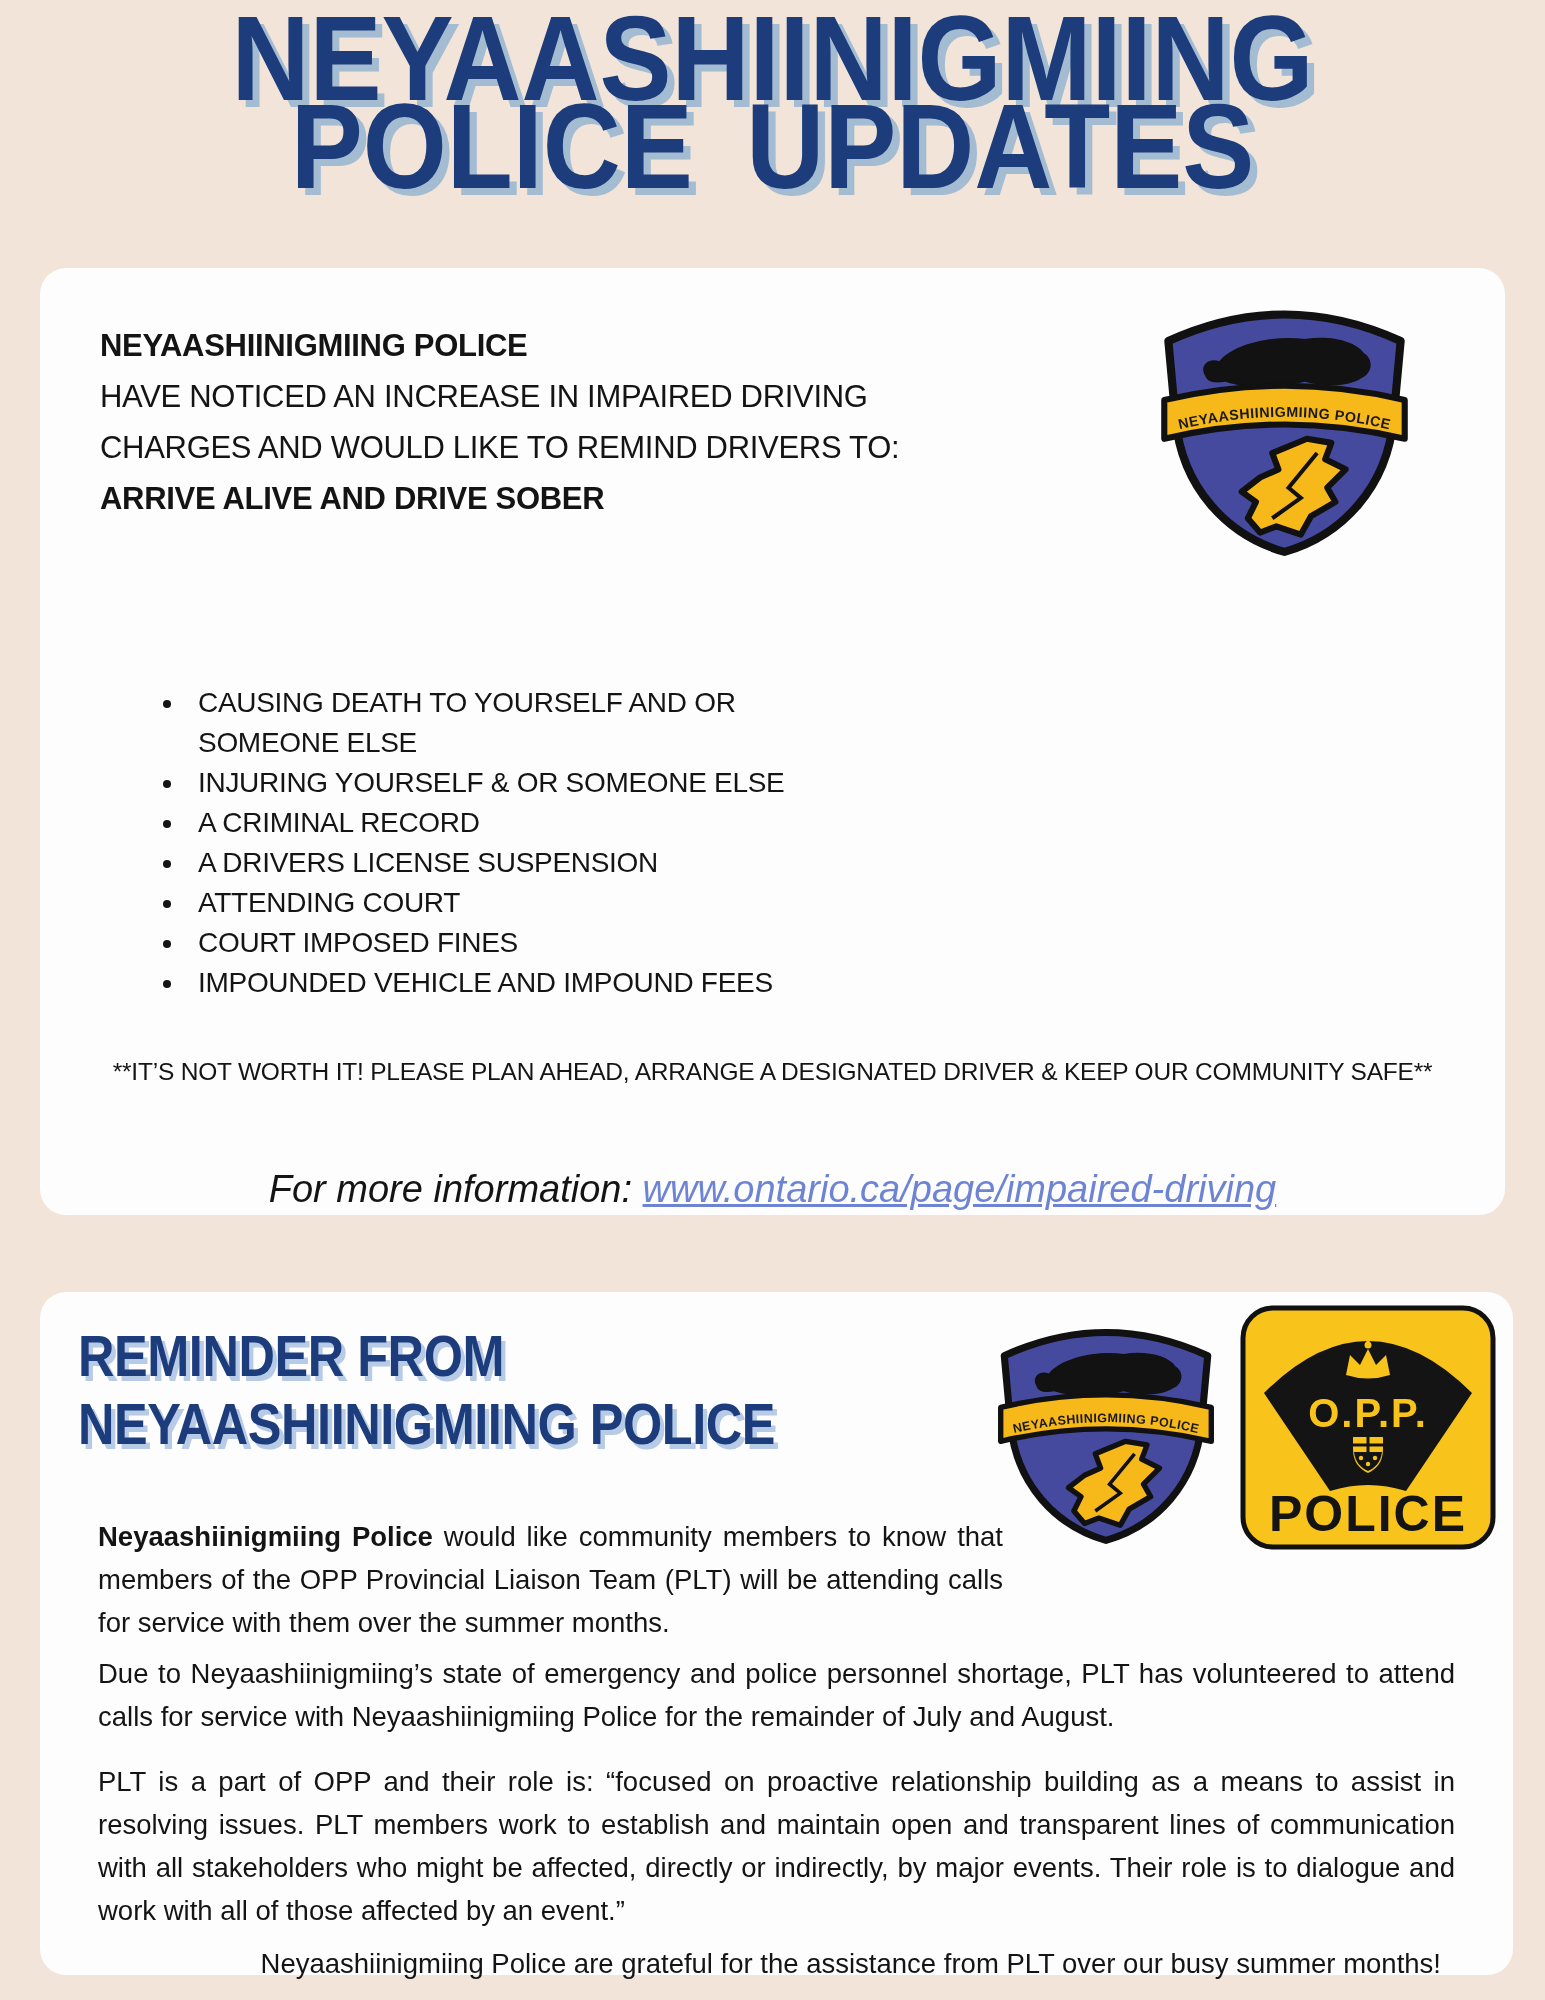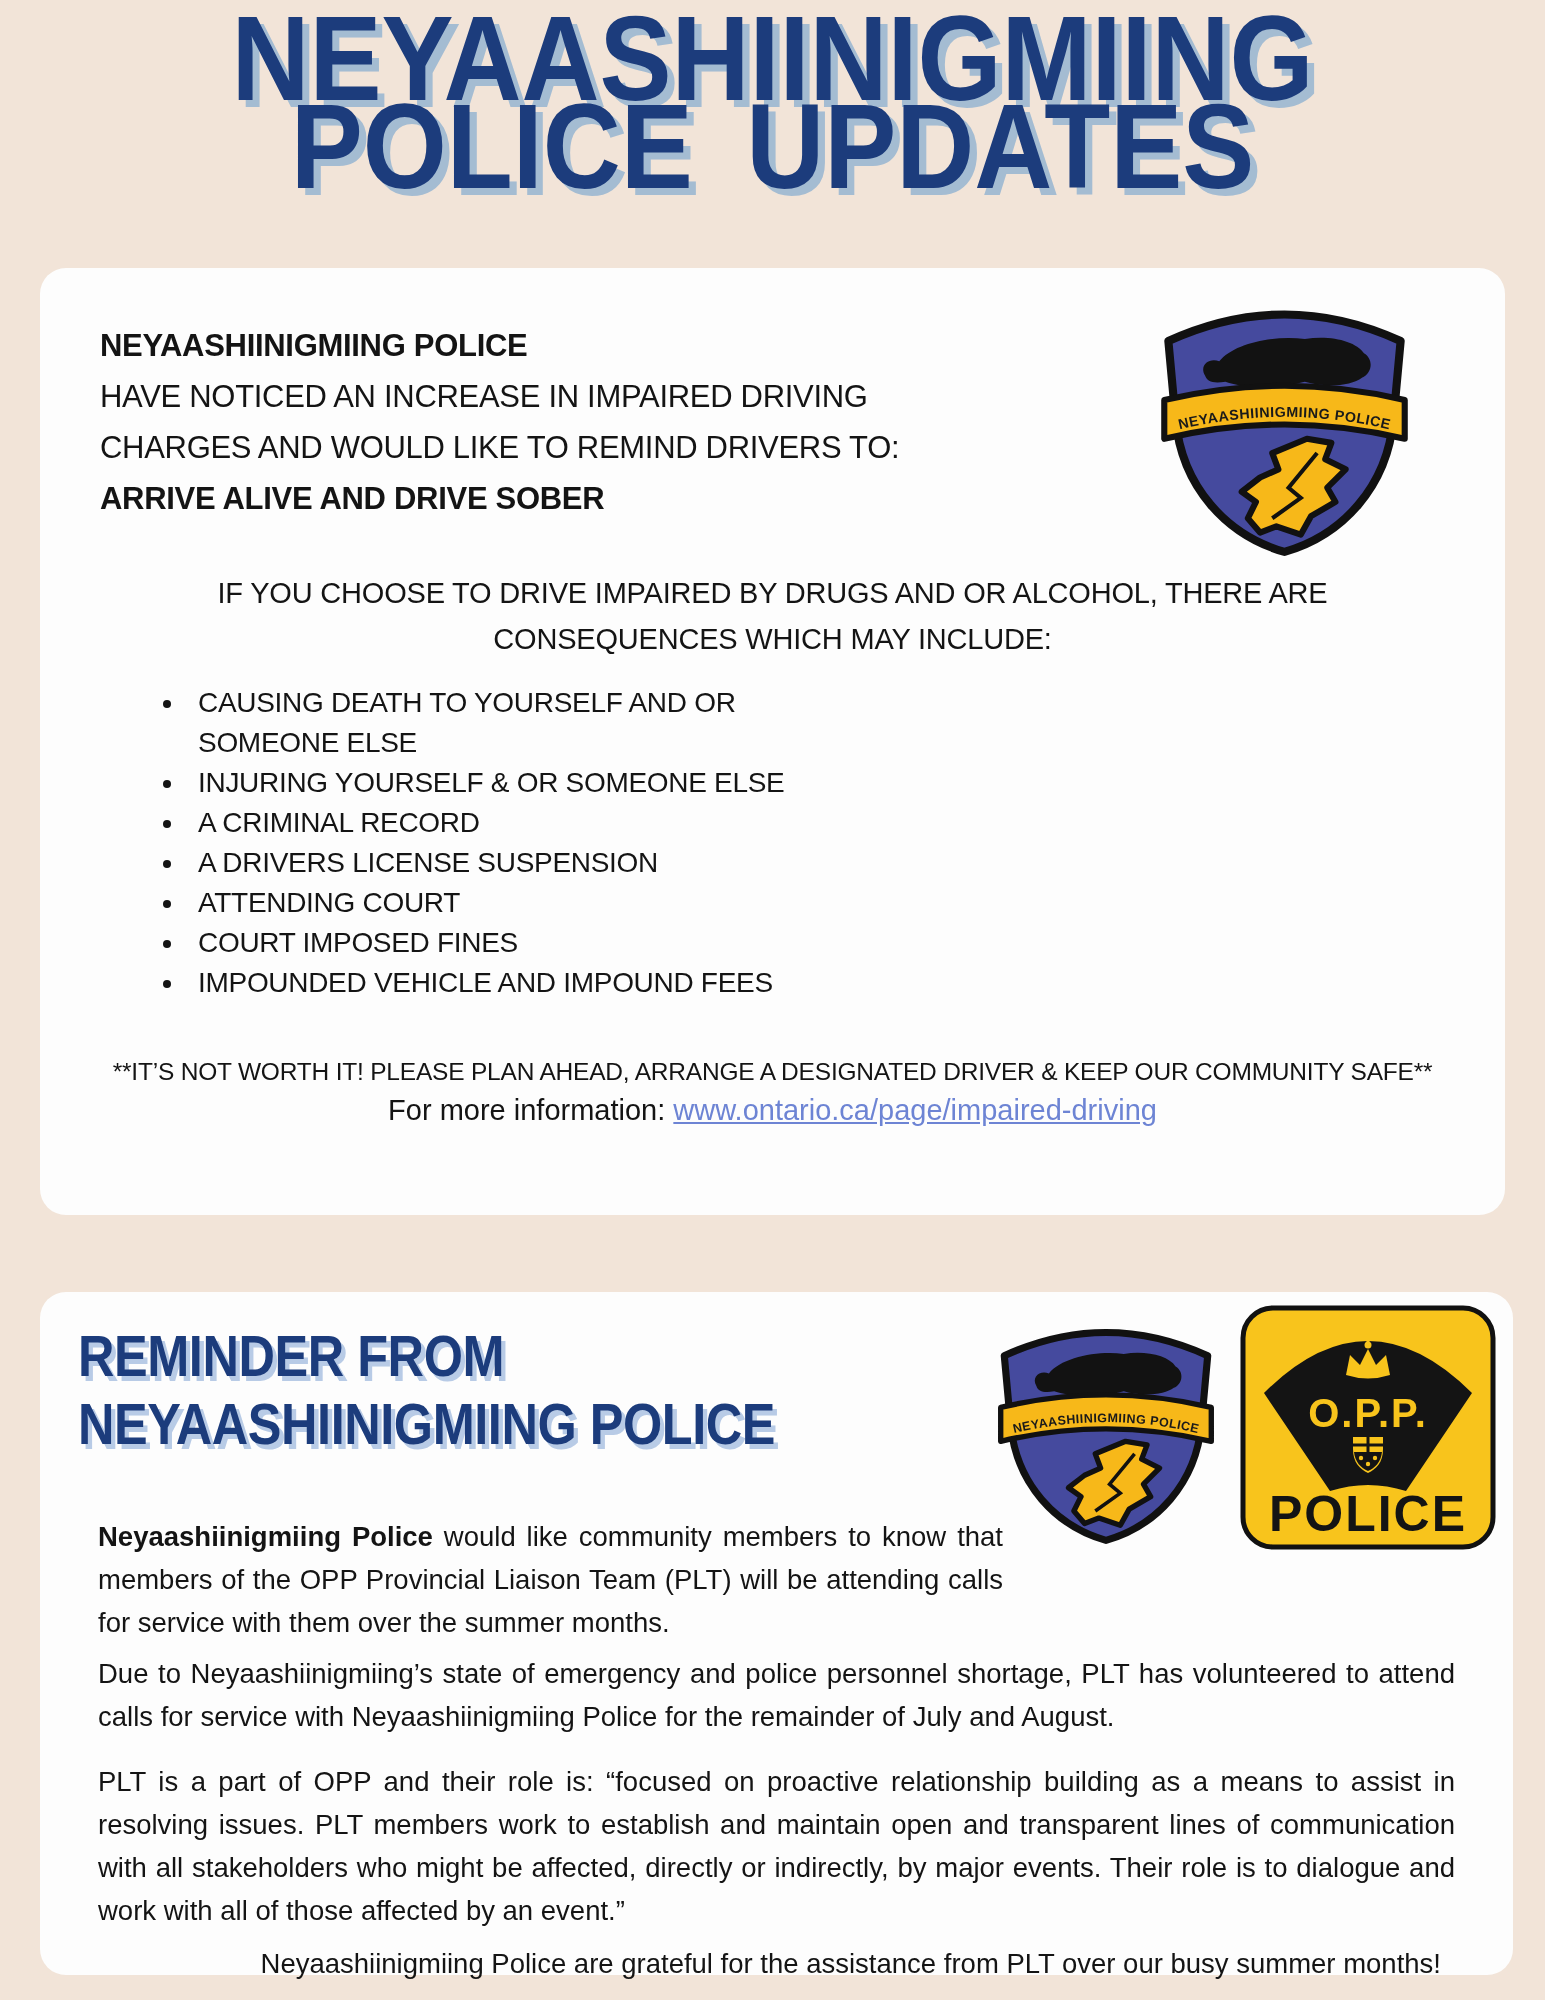--- a/index.html
+++ b/index.html
@@ -51,22 +51,22 @@
   .col-left  { width:53%; }
   .col-left ul { margin-left:58px; }
   .col-right { width:47%; }
   .col-right ul { margin-left:45px; }
   .bullets li { padding-left:12px; }
   .warning {
     position:absolute; top:790px; left:0; width:100%;
     text-align:center; font-size:24.5px; letter-spacing:-0.2px;
   }
   .moreinfo {
-    position:absolute; top:826px; left:0; width:100%;
-    text-align:center; font-size:29px;
+    position:absolute; top:900px; left:0; width:100%;
+    text-align:center; font-size:38px;font-style:italic;
   }
   .moreinfo a { color:#6d84d4; text-decoration:underline; }
 
   
   .card2-heading {
     position:absolute; left:38px; top:30px; margin:0;
     color:#1c3c7c; font-weight:bold;
     font-size:58px; line-height:68px; letter-spacing:-0.5px;
     transform:scaleX(0.87); transform-origin:0 0;
     text-shadow:5px 5px 0 #b8cbe6;
@@ -106,23 +106,20 @@
       <path d="M 12 110 Q 130 82 248 110 L 248 148 Q 130 120 12 148 Z" fill="#f7b819" stroke="#111111" stroke-width="6" stroke-linejoin="round"></path>
       <path id="bannerPath1" d="M 18 141 Q 130 112 242 141" fill="none"></path>
       <text font-size="14" font-weight="bold" fill="#1a1a1a" letter-spacing="0.5">
         <textPath href="#bannerPath1" startOffset="50%" text-anchor="middle">NEYAASHIINIGMIING POLICE</textPath>
       </text>
       <path d="M 152 148 L 176 152 L 170 168 L 190 178 L 172 196 L 180 210 L 156 224 L 146 242 L 122 234 L 106 240 L 94 226 L 102 210 L 88 200 L 106 186 L 124 178 L 118 162 Z" fill="#f7b819" stroke="#111111" stroke-width="6" stroke-linejoin="round"></path>
       <path d="M 162 162 L 134 196 L 146 206 L 118 226" fill="none" stroke="#111111" stroke-width="4"></path>
     </svg>
   </div>
 
-  <div class="conseq-intro">
-    <div class="inner">IF YOU CHOOSE TO DRIVE IMPAIRED BY DRUGS AND OR ALCOHOL, THERE ARE CONSEQUENCES WHICH MAY INCLUDE:</div>
-  </div>
 
   <div class="bullets">
     <div class="col-left">
       <ul>
         <li>CAUSING DEATH TO YOURSELF AND OR SOMEONE ELSE</li>
         <li>INJURING YOURSELF &amp; OR SOMEONE ELSE</li>
         <li>A CRIMINAL RECORD</li>
         <li>A DRIVERS LICENSE SUSPENSION</li>
         <li>ATTENDING COURT</li>
         <li>COURT IMPOSED FINES</li>

